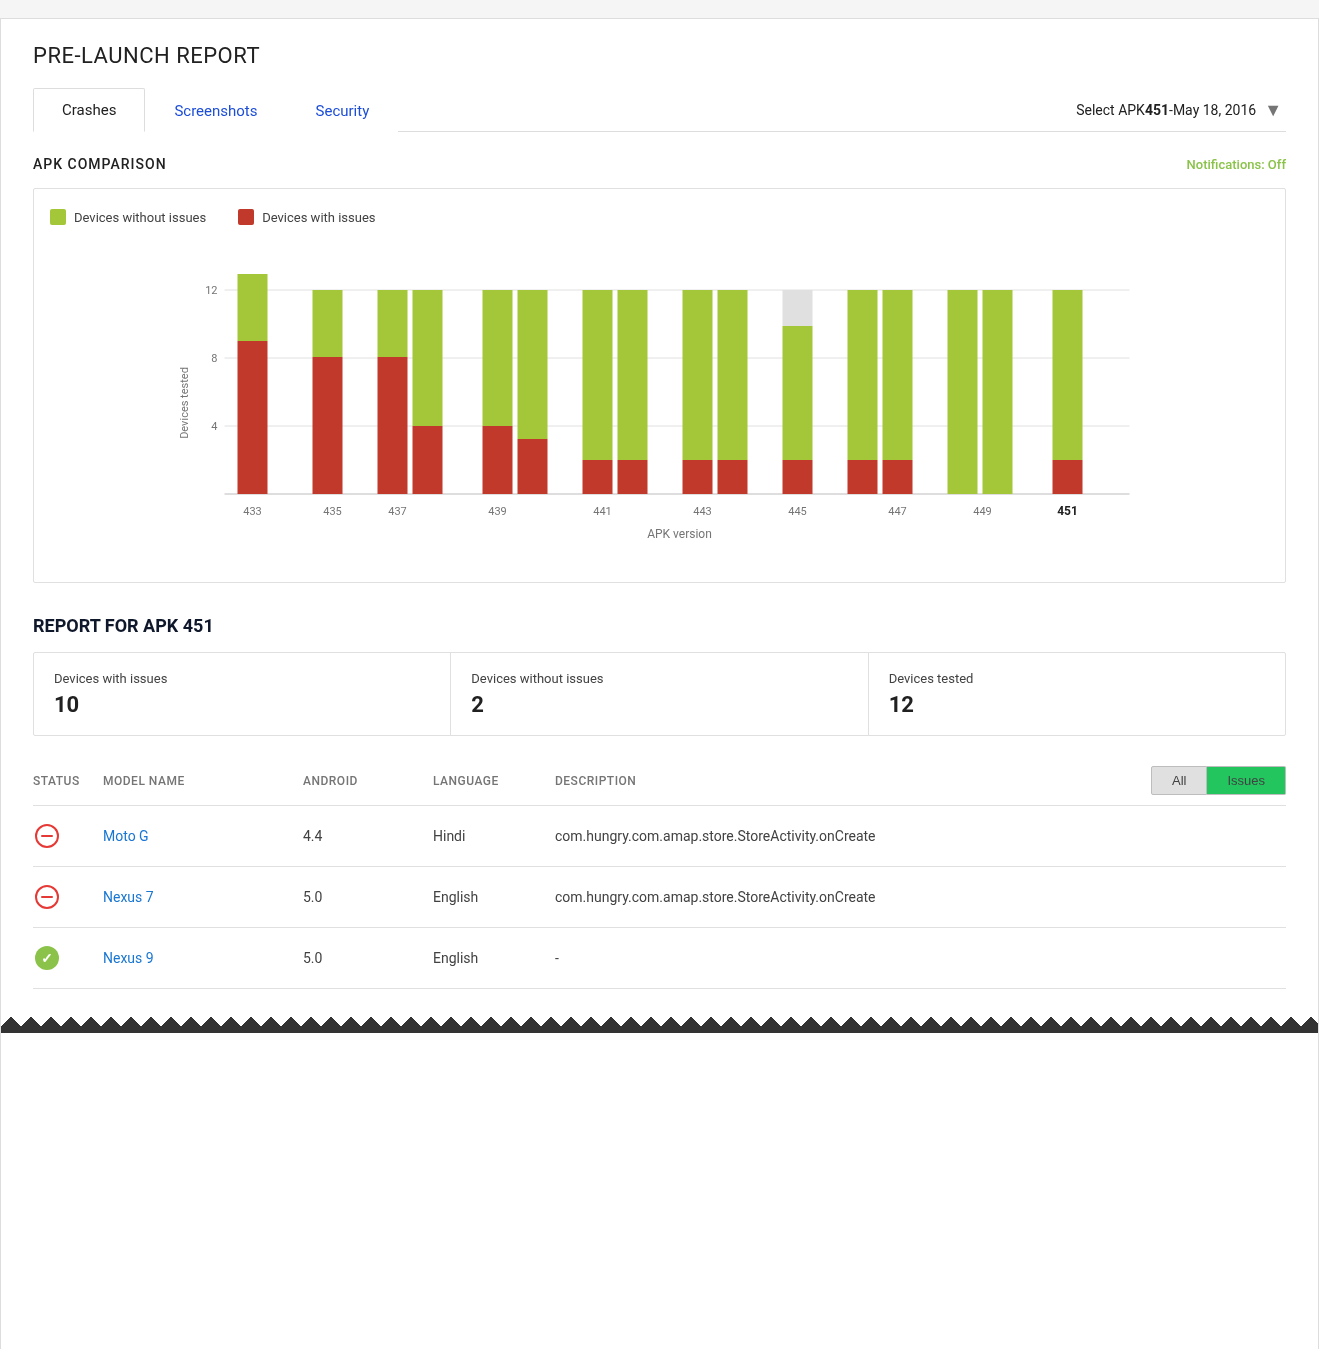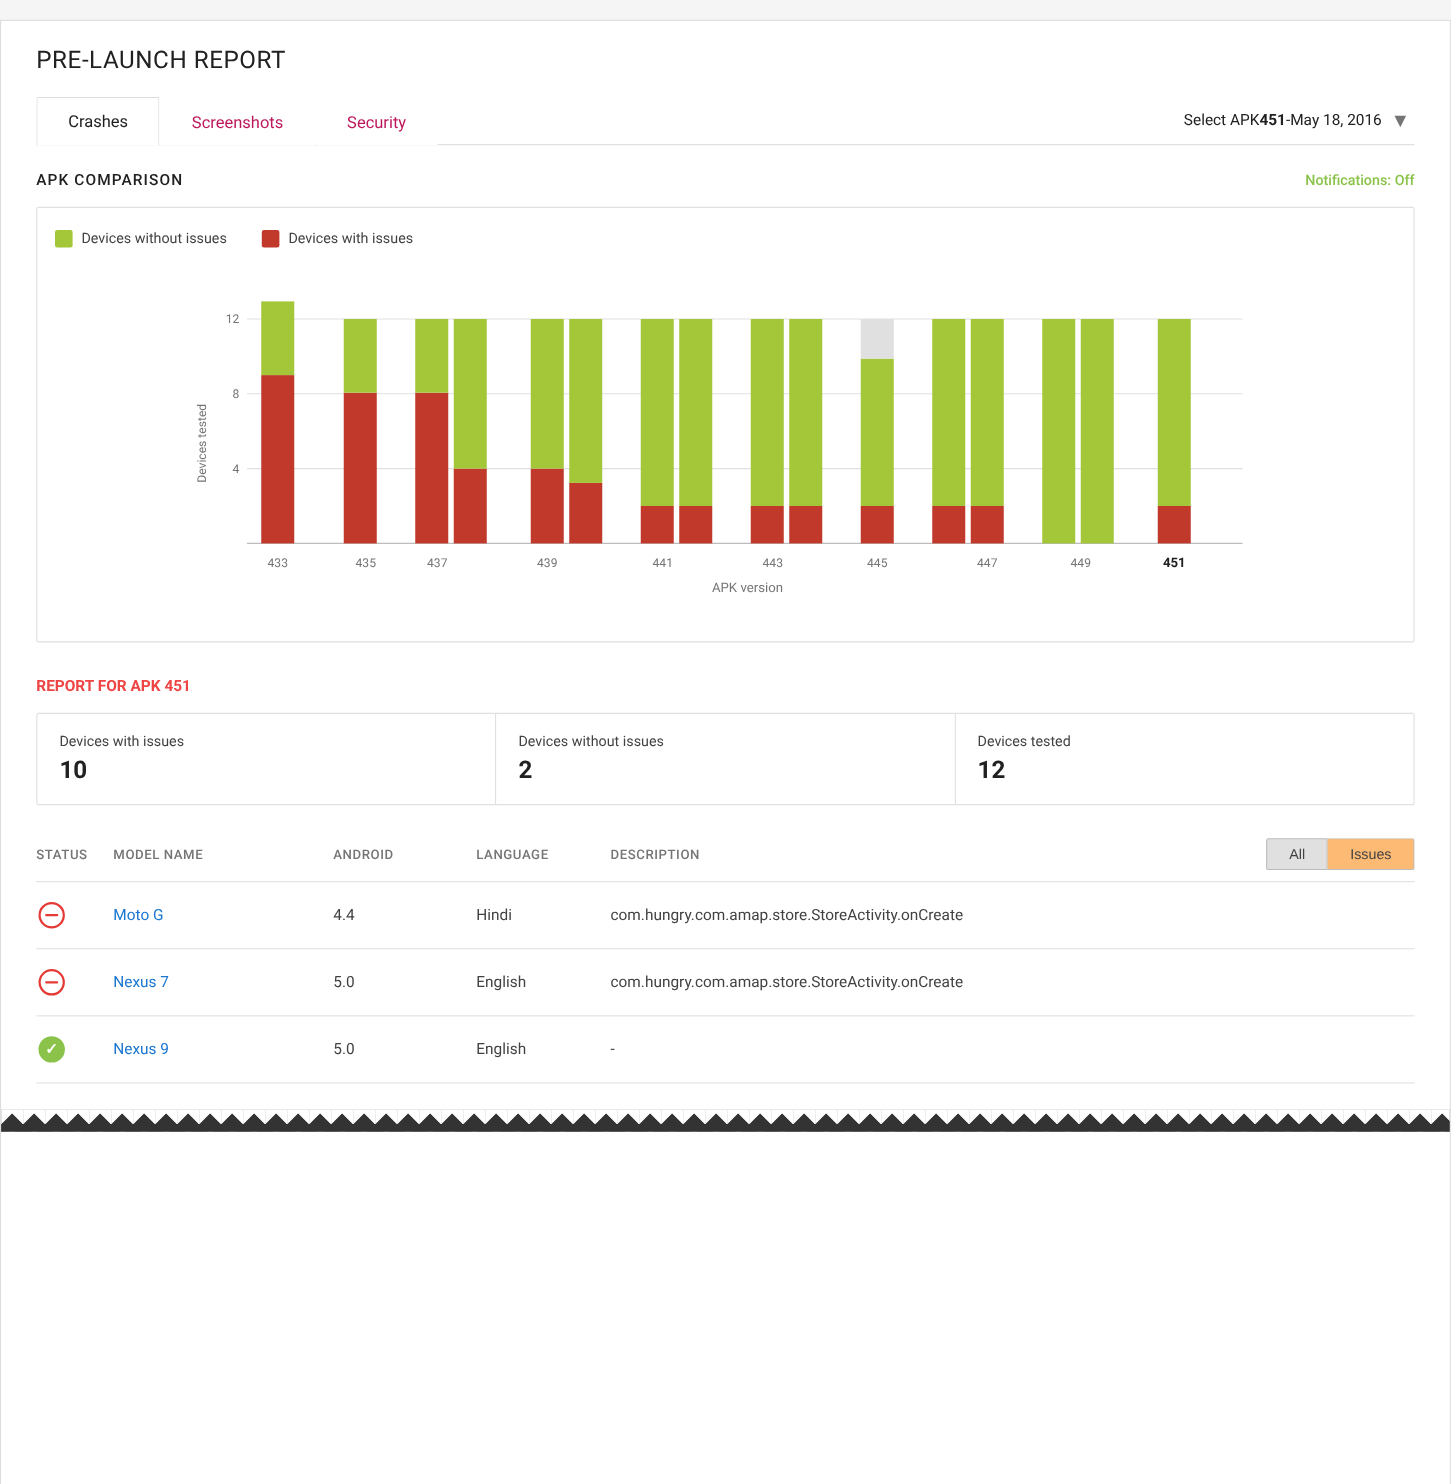--- a/index.html
+++ b/index.html
@@ -29,21 +29,21 @@
     .tabs-row {
       display: flex;
       align-items: center;
       border-bottom: 1px solid #ddd;
       margin-bottom: 24px;
     }
     .tab {
       padding: 12px 28px;
       cursor: pointer;
       font-size: 15px;
-      color: #be185d;
+      color: #1d4ed8;
       border: 1px solid transparent;
       border-bottom: none;
       margin-bottom: -1px;
       background: #fff;
       border-radius: 2px 2px 0 0;
     }
     .tab.active {
       color: #212121;
       border-color: #ddd;
       border-bottom: 1px solid #fff;
@@ -116,24 +116,24 @@
     
     .chart-svg-wrapper {
       width: 100%;
       overflow: visible;
     }
     
     .report-section {
       margin-bottom: 24px;
     }
     .report-title {
-      font-size: 14px;
+      font-size: 18px;
       font-weight: 400;
       margin-bottom: 16px;
-      color: #ef4444;
+      color: #0f172a;
     }
     .report-title span { font-weight: 700; }
     
     .stats-cards {
       display: flex;
       border: 1px solid #e0e0e0;
       border-radius: 2px;
       margin-bottom: 20px;
     }
     .stat-card {
@@ -169,21 +169,21 @@
     .col-description { flex: 1; }
     .filter-btns {
       margin-left: auto;
       display: flex;
       gap: 0;
     }
     .filter-btn {
       padding: 6px 20px;
       font-size: 13px;
       border: 1px solid #bdbdbd;
-      background: #fdba74;
+      background: #22c55e;
       cursor: pointer;
       color: #424242;
     }
     .filter-btn.active {
       background: #e0e0e0;
       font-weight: 500;
     }
     .filter-btn:first-child { border-radius: 2px 0 0 2px; }
     .filter-btn:last-child { border-radius: 0 2px 2px 0; border-left: none; }
     .data-row {

